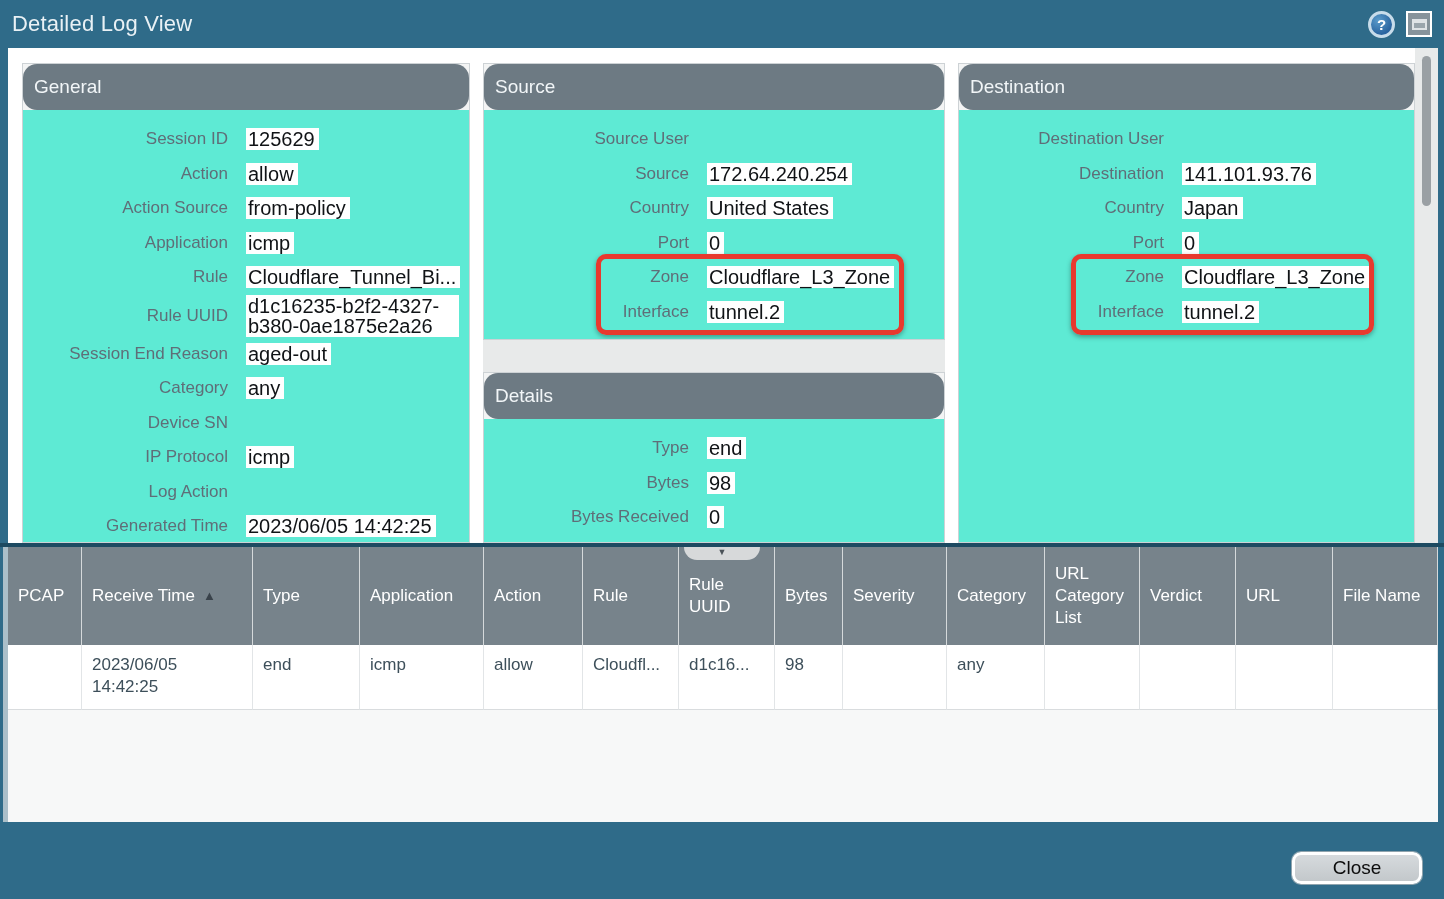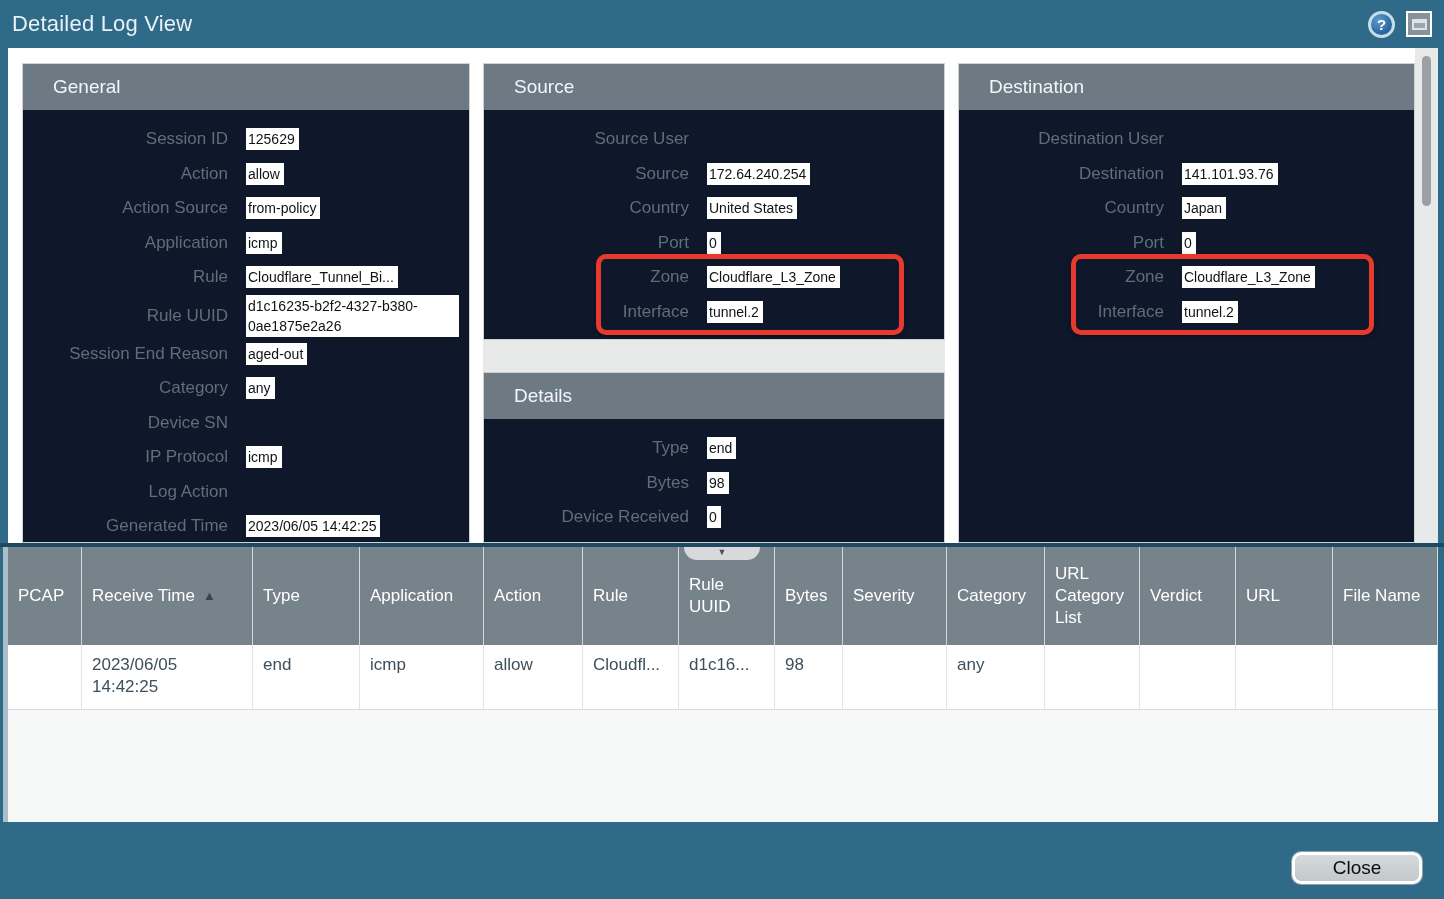--- a/index.html
+++ b/index.html
@@ -24,27 +24,27 @@
   
   .upper { position:absolute; top:48px; left:8px; width:1430px; height:495px;
     background:#ffffff; display:flex; padding:15px 0 0 14px; overflow:hidden; }
   .col { display:flex; flex-direction:column; }
   .col-general { width:448px; margin-right:13px; }
   .col-middle  { width:462px; margin-right:13px; background:#e8eaea; gap:32px; }
   .col-right   { width:457px; }
   .panel { display:flex; flex-direction:column; border:1px solid #cdd2d5; background:#f3f4f4; }
   .panel.stretch { flex:1 1 auto; min-height:0; }
   .panel-header { height:46px; flex:0 0 46px; background:#6d7a83; color:#f2f6f8;
-    font-size:19px; display:flex; align-items:center; padding-left:30px; }
-  .panel-body { position:relative; flex:1 1 auto; background:#0f172a;
+    font-size:19px; display:flex; align-items:center; padding-left:11px;border-radius:14px; }
+  .panel-body { position:relative; flex:1 1 auto; background:#5eead4;
     padding:12px 10px 10px 0; overflow:hidden; }
   .prow { display:grid; grid-template-columns:205px 1fr; column-gap:18px;
     min-height:34.5px; align-items:center; }
   .plabel { color:#5f6e78; font-size:17px; text-align:right; }
-  .pvalue { color:#101316; font-size:14px; line-height:20px; justify-self:start;
+  .pvalue { color:#101316; font-size:20px; line-height:20px; justify-self:start;
     background:#ffffff; padding:1px 4px 1px 2px; max-width:100%; overflow-wrap:break-word; }
   .pvalue.empty { background:transparent; }
   .annotation-box { position:absolute; left:112px; right:40px;
     border:5px solid #e8392e; border-radius:10px;
     box-shadow:0 2px 5px rgba(0,0,0,.35); pointer-events:none; }
 
   
   .vscroll { position:absolute; top:0; right:0; width:23px; height:495px; background:#e8eaea; }
   .vthumb { position:absolute; top:8px; left:7px; width:9px; height:150px;
     background:#9aa0a4; border-radius:5px; cursor:pointer; }
@@ -185,21 +185,21 @@
           <div class="panel-body">
             <div class="prow">
               <span class="plabel">Type</span>
               <span class="pvalue">end</span>
             </div>
             <div class="prow">
               <span class="plabel">Bytes</span>
               <span class="pvalue">98</span>
             </div>
             <div class="prow">
-              <span class="plabel">Device Received</span>
+              <span class="plabel">Bytes Received</span>
               <span class="pvalue">0</span>
             </div>
           </div>
         </section>
     </div>
     <div class="col col-right">
       <section class="panel stretch">
           <div class="panel-header">Destination</div>
           <div class="panel-body">
             <div class="prow">

